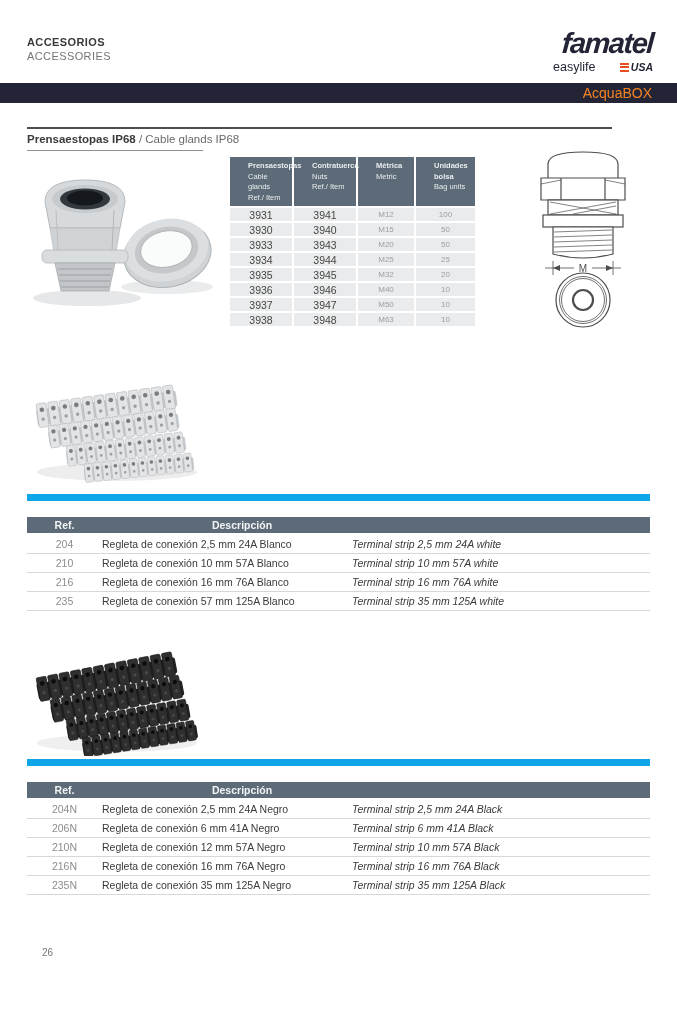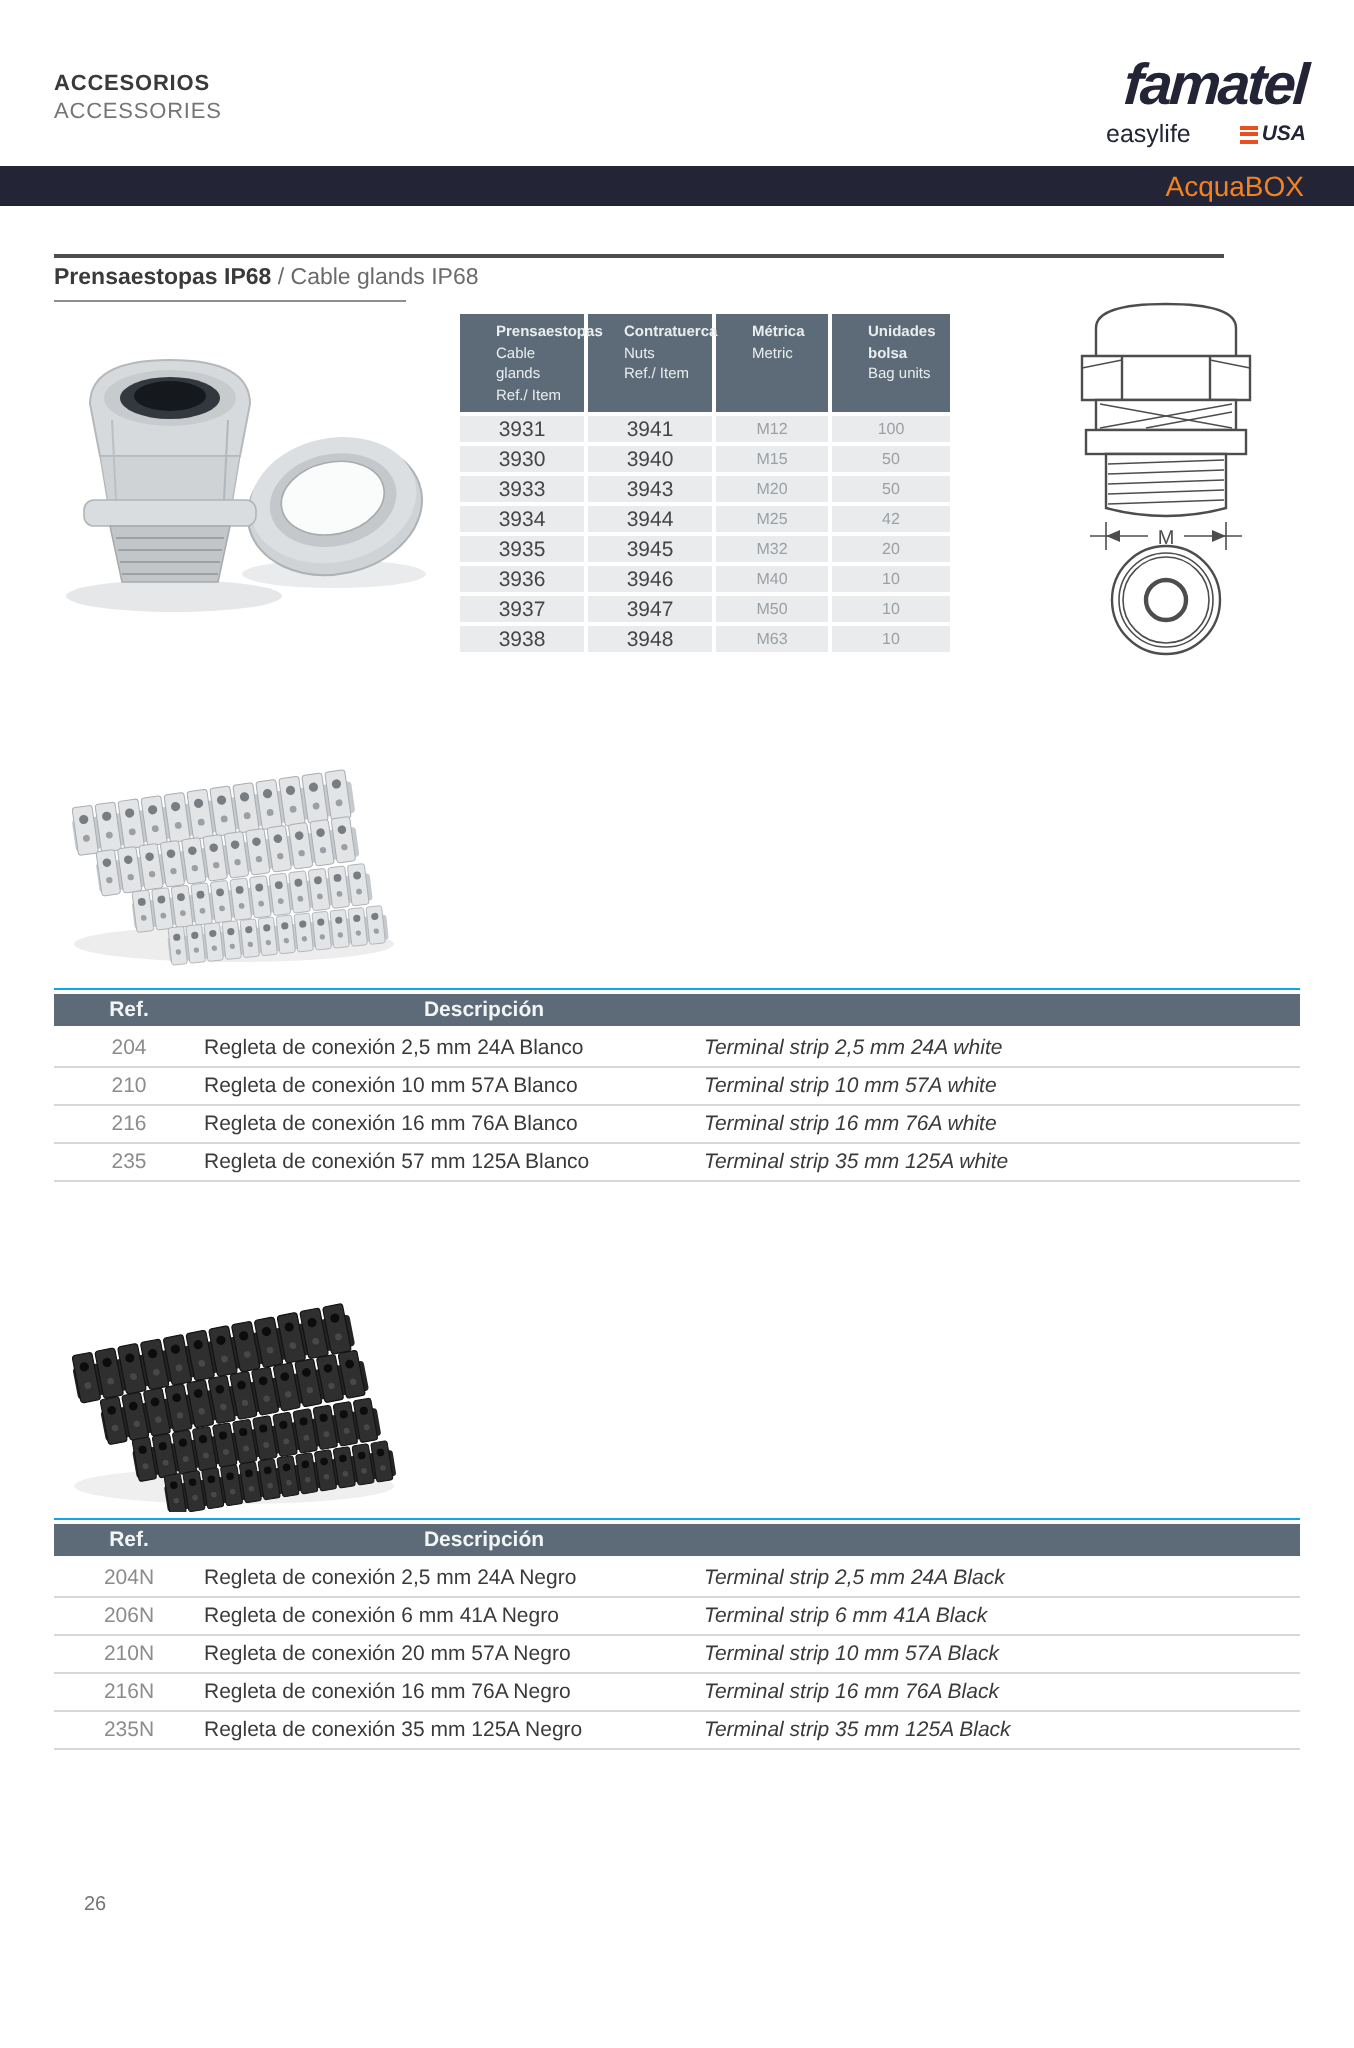--- a/index.html
+++ b/index.html
@@ -38,21 +38,21 @@
   .spec-table th span.l1 { font-weight:bold; }
   .spec-table td { background:#eaebec; text-align:center; height:13px; padding:0; }
   .td-ref { font-size:10.5px; color:#454545; }
   .td-sm  { font-size:8px; color:#9ba0a4; }
   
   .gland-photo   { position:absolute; left:25px;  top:160px; }
   .gland-drawing { position:absolute; left:523px; top:148px; }
   .strips-white  { position:absolute; left:22px;  top:380px; }
   .strips-black  { position:absolute; left:22px;  top:648px; }
   
-  .desc-wrap { position:absolute; left:27px; width:623px; border-top:1px solid #0ea5e9; padding-top:2px; }
+  .desc-wrap { position:absolute; left:27px; width:623px; border-top:7px solid #0ea5e9; padding-top:16px; }
   .wrap-1 { top:494px; } .wrap-2 { top:759px; }
   .desc-table { width:623px; border-collapse:collapse; table-layout:fixed; }
   .desc-table thead th { background:#5c6b77; color:#f2f4f5; font-size:10.5px; font-weight:bold;
                          height:16px; padding:0; border-bottom:2px solid #fff; }
   .desc-table th.ref-h  { text-align:center; }
   .desc-table th.desc-h { text-align:center; padding-left:30px; }
   .desc-table tbody td { height:18px; border-bottom:1px solid #d7d7d7; font-size:10.5px; padding:0; }
   .ref-c { color:#8c8c8c; text-align:center; }
   .es-c  { color:#3a3a3a; padding-left:23px; }
   .en-c  { color:#3a3a3a; font-style:italic; padding-left:2px; }
@@ -164,21 +164,21 @@
       <tr>
           <td class="td-ref">3933</td>
           <td class="td-ref">3943</td>
           <td class="td-sm">M20</td>
           <td class="td-sm">50</td>
         </tr>
       <tr>
           <td class="td-ref">3934</td>
           <td class="td-ref">3944</td>
           <td class="td-sm">M25</td>
-          <td class="td-sm">42</td>
+          <td class="td-sm">25</td>
         </tr>
       <tr>
           <td class="td-ref">3935</td>
           <td class="td-ref">3945</td>
           <td class="td-sm">M32</td>
           <td class="td-sm">20</td>
         </tr>
       <tr>
           <td class="td-ref">3936</td>
           <td class="td-ref">3946</td>
@@ -352,21 +352,21 @@
             <td class="es-c">Regleta de conexión 2,5 mm 24A Negro</td>
             <td class="en-c">Terminal strip 2,5 mm 24A Black</td>
           </tr>
         <tr>
             <td class="ref-c">206N</td>
             <td class="es-c">Regleta de conexión 6 mm 41A Negro</td>
             <td class="en-c">Terminal strip 6 mm 41A Black</td>
           </tr>
         <tr>
             <td class="ref-c">210N</td>
-            <td class="es-c">Regleta de conexión 20 mm 57A Negro</td>
+            <td class="es-c">Regleta de conexión 12 mm 57A Negro</td>
             <td class="en-c">Terminal strip 10 mm 57A Black</td>
           </tr>
         <tr>
             <td class="ref-c">216N</td>
             <td class="es-c">Regleta de conexión 16 mm 76A Negro</td>
             <td class="en-c">Terminal strip 16 mm 76A Black</td>
           </tr>
         <tr>
             <td class="ref-c">235N</td>
             <td class="es-c">Regleta de conexión 35 mm 125A Negro</td>

